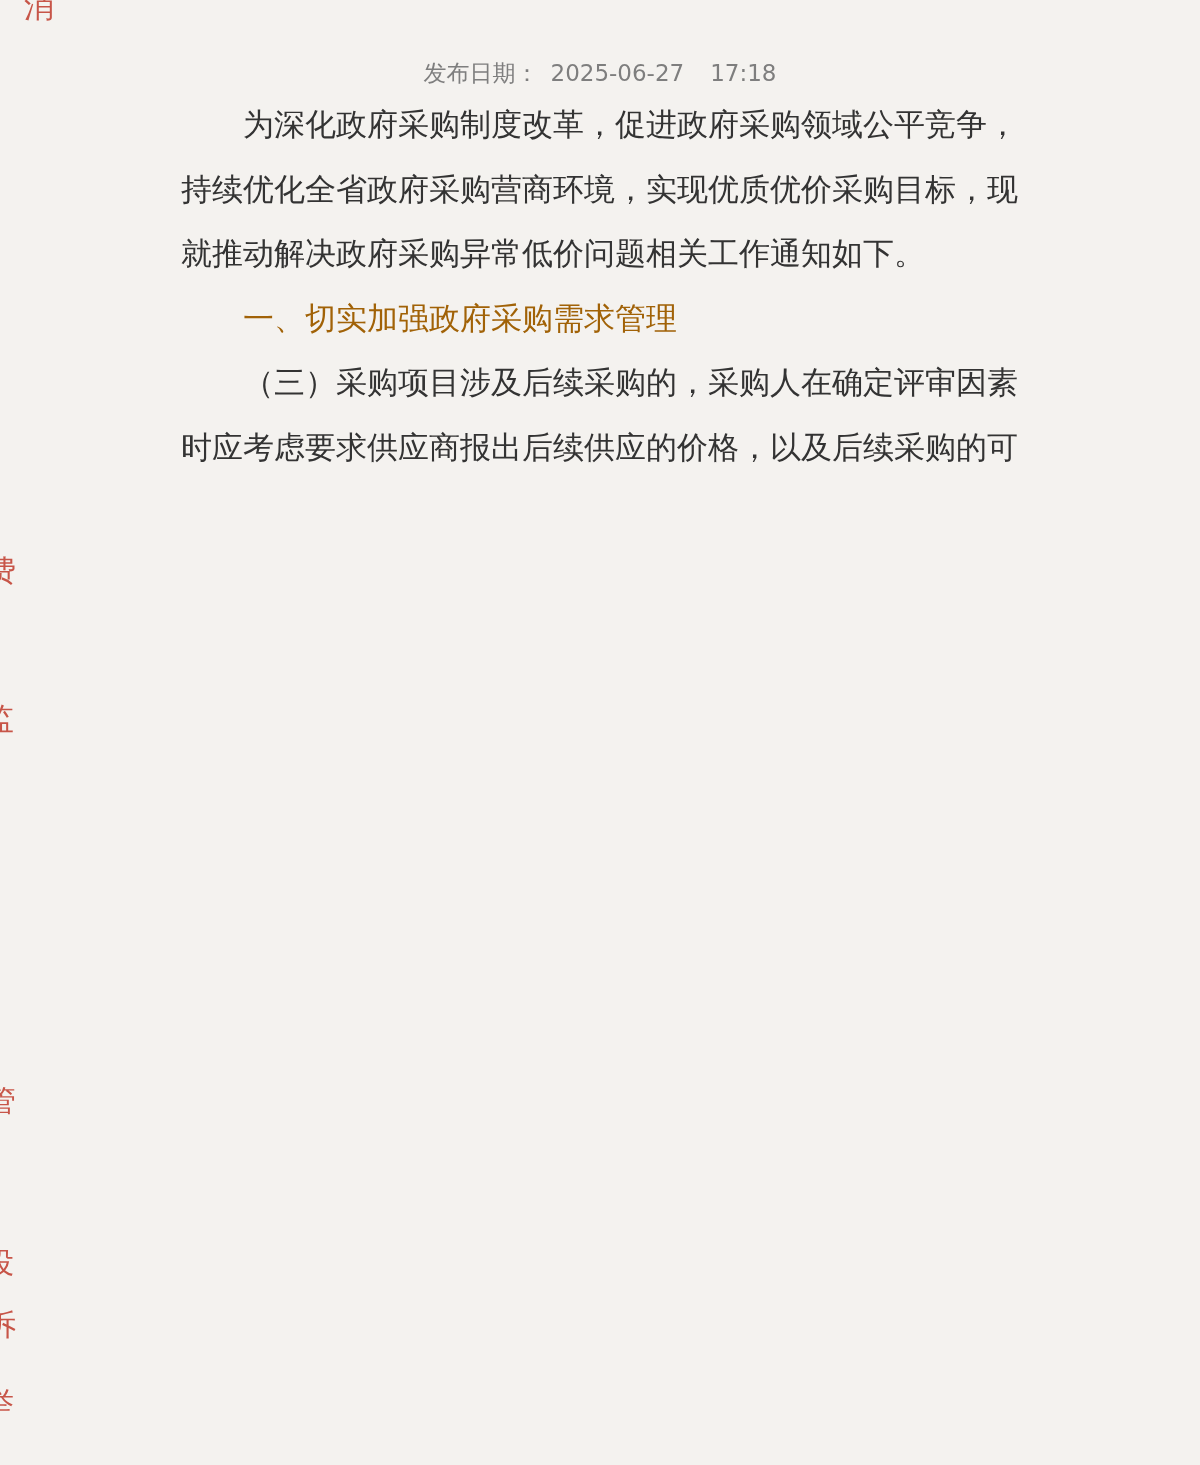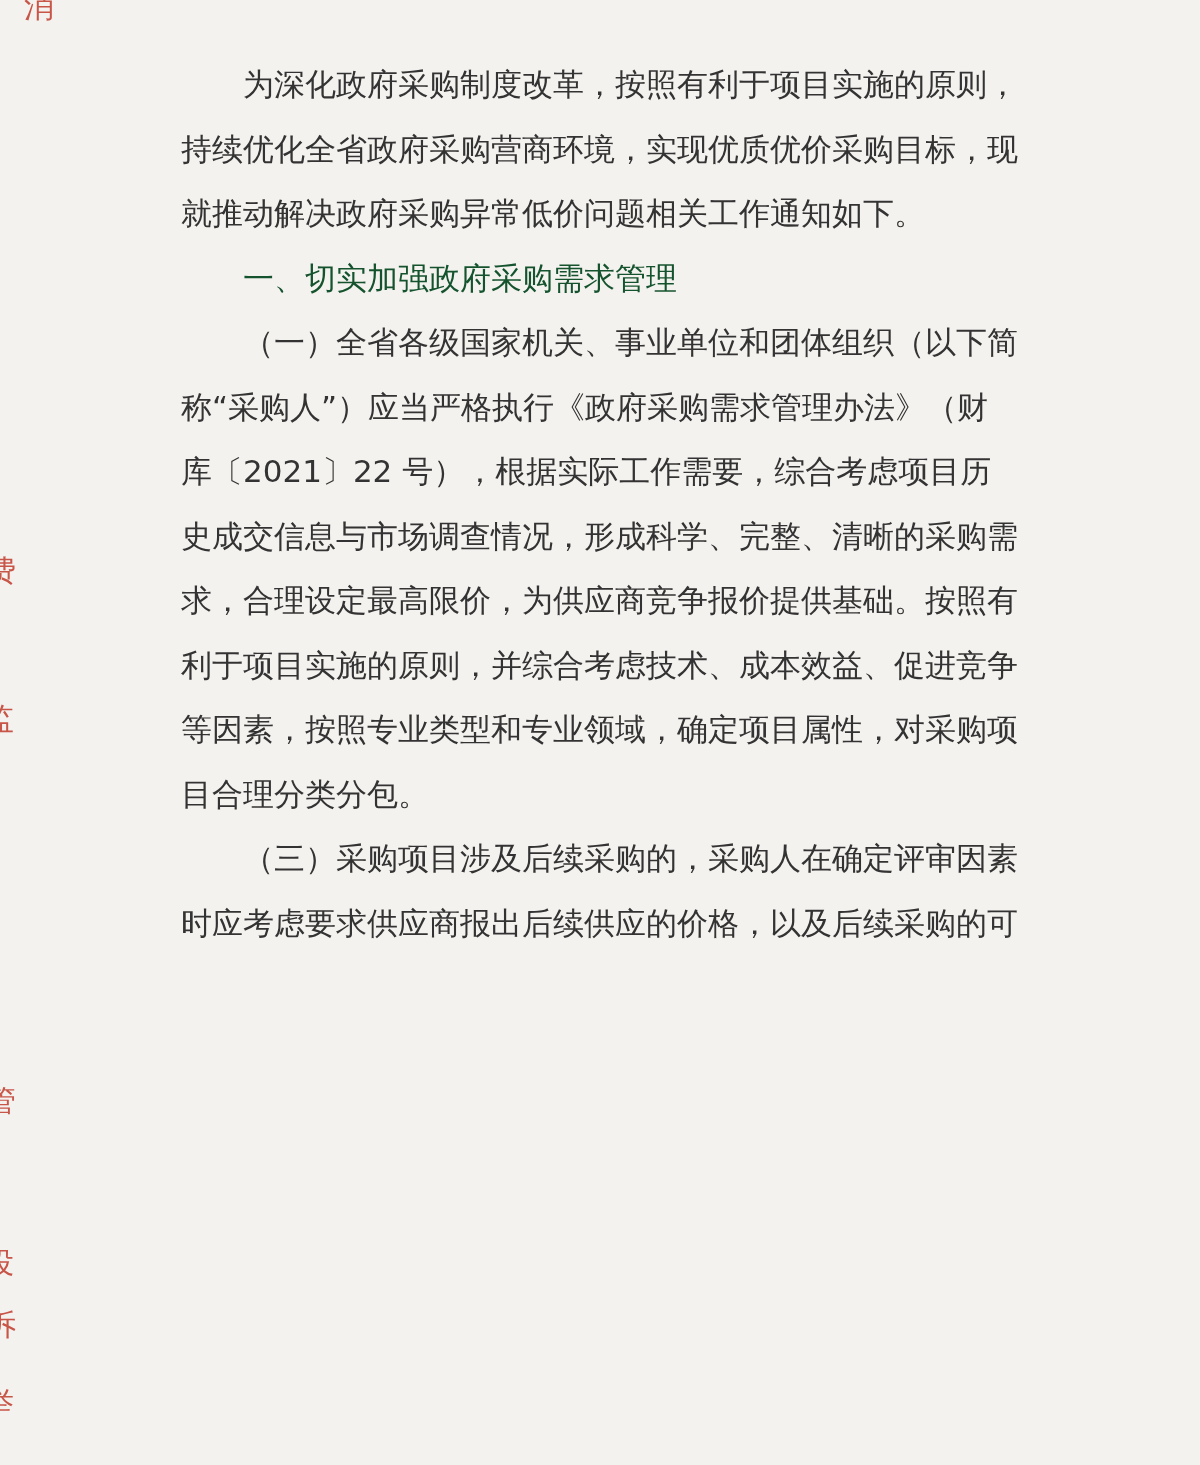--- a/index.html
+++ b/index.html
@@ -44,42 +44,44 @@
     line-height: 64.5px;
     color: #333333;
     text-align: left;
   }
   section.article-body p {
     margin: 0;
     text-indent: 2em;
   }
   section.article-body p.heading {
     font-weight: 400;
-    color: #14532d;
+    color: #a16207;
   }
   .watermark-fragment {
     position: absolute;
     color: #c03a2b;
     opacity: 0.85;
     font-size: 30px;
     line-height: 30px;
     pointer-events: none;
   }
 </style>
 </head>
 <body>
 
 <main class="article">
 
 
+  <div class="meta">
+    <span class="meta-label">发布日期：</span><span class="meta-date">2025-06-27</span><span class="meta-time">17:18</span>
+  </div>
 
   <section class="article-body">
-      <p class="body">为深化政府采购制度改革，按照有利于项目实施的原则，持续优化全省政府采购营商环境，实现优质优价采购目标，现就推动解决政府采购异常低价问题相关工作通知如下。</p>
+      <p class="body">为深化政府采购制度改革，促进政府采购领域公平竞争，持续优化全省政府采购营商环境，实现优质优价采购目标，现就推动解决政府采购异常低价问题相关工作通知如下。</p>
       <p class="heading">一、切实加强政府采购需求管理</p>
-      <p class="body">（一）全省各级国家机关、事业单位和团体组织（以下简称“采购人”）应当严格执行《政府采购需求管理办法》（财库〔2021〕22 号），根据实际工作需要，综合考虑项目历史成交信息与市场调查情况，形成科学、完整、清晰的采购需求，合理设定最高限价，为供应商竞争报价提供基础。按照有利于项目实施的原则，并综合考虑技术、成本效益、促进竞争等因素，按照专业类型和专业领域，确定项目属性，对采购项目合理分类分包。</p>
       <p class="body">（三）采购项目涉及后续采购的，采购人在确定评审因素时应考虑要求供应商报出后续供应的价格，以及后续采购的可</p>
     </section>
 
 </main>
 
 <div id="watermark-layer">
     <span class="watermark-fragment" style="left: 24px; top: -8px;">消</span>
     <span class="watermark-fragment" style="left: -14px; top: 556px;">费</span>
     <span class="watermark-fragment" style="left: -16px; top: 704px;">监</span>
     <span class="watermark-fragment" style="left: -14px; top: 1086px;">管</span>

